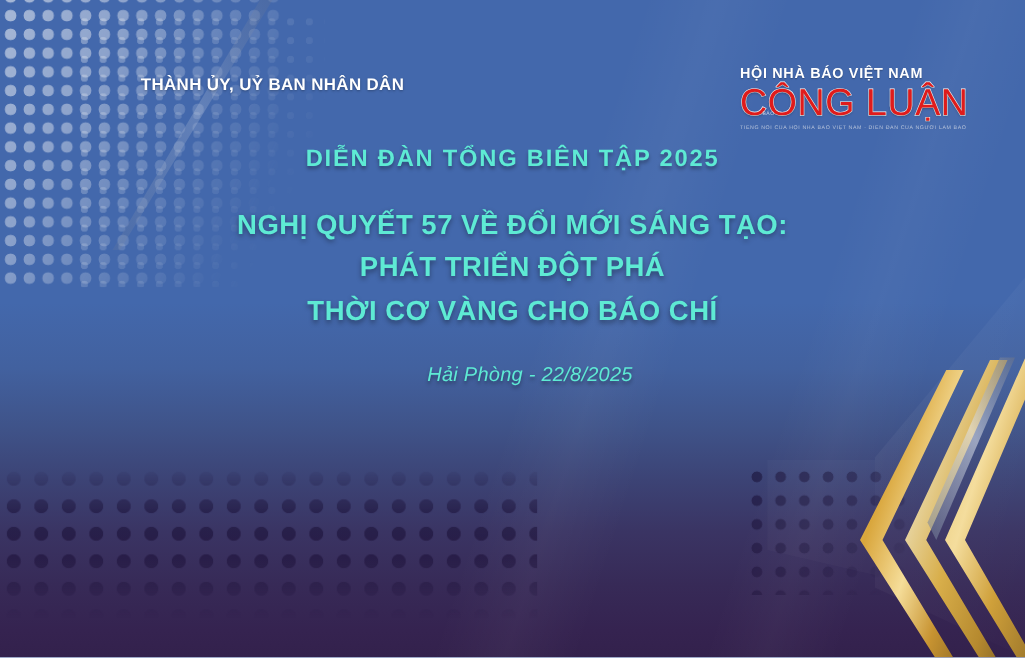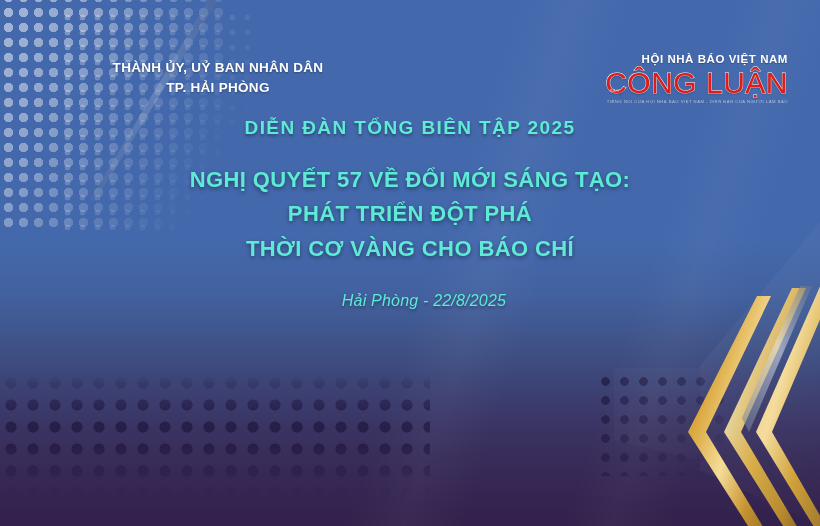--- a/index.html
+++ b/index.html
@@ -123,21 +123,21 @@
     line-height: 1.45;
     text-shadow: 0 1px 2px rgba(0,0,0,0.30);
   }
 
   
   .logo-block {
     position: absolute;
     left: 592px;
     top: 54px;
     width: 196px;
-    text-align: right;
+    text-align: left;
   }
   .logo-kicker {
     color: #ffffff;
     font-weight: bold;
     font-size: 11.5px;
     letter-spacing: 0.55px;
     line-height: 1;
     margin-bottom: 2px;
     text-shadow: 0 1px 1px rgba(0,0,0,0.28);
   }
@@ -297,21 +297,20 @@
       <path d="M 757,296 L 688,432 L 757,540 L 771,540 L 706,432 L 771,296 Z" fill="url(#chevGoldA)"></path>
       <path d="M 792,288 L 724,432 L 792,540 L 805,540 L 741,432 L 806,288 Z" fill="url(#chevGoldB)"></path>
       <path d="M 822,282 L 756,432 L 822,540 L 834,540 L 772,432 L 836,282 Z" fill="url(#chevGoldC)"></path>
 
       <path d="M 800,286 L 742,418 L 749,432 L 812,286 Z" fill="url(#silverA)" opacity="0.55"></path>
     </g>
   </svg>
 
   <div class="org-block">
     <div>THÀNH ỦY, UỶ BAN NHÂN DÂN</div>
-    <div>TP. HẢI PHÒNG</div>
   </div>
 
   <div class="logo-block">
     <div class="logo-kicker">HỘI NHÀ BÁO VIỆT NAM</div>
     <div style="position:relative;">
       <div class="logo-micro">BÁO</div>
       <div class="logo-word">CÔNG LUẬN</div>
     </div>
     <div class="logo-tagline">TIẾNG NÓI CỦA HỘI NHÀ BÁO VIỆT NAM - DIỄN ĐÀN CỦA NGƯỜI LÀM BÁO</div>
   </div>

